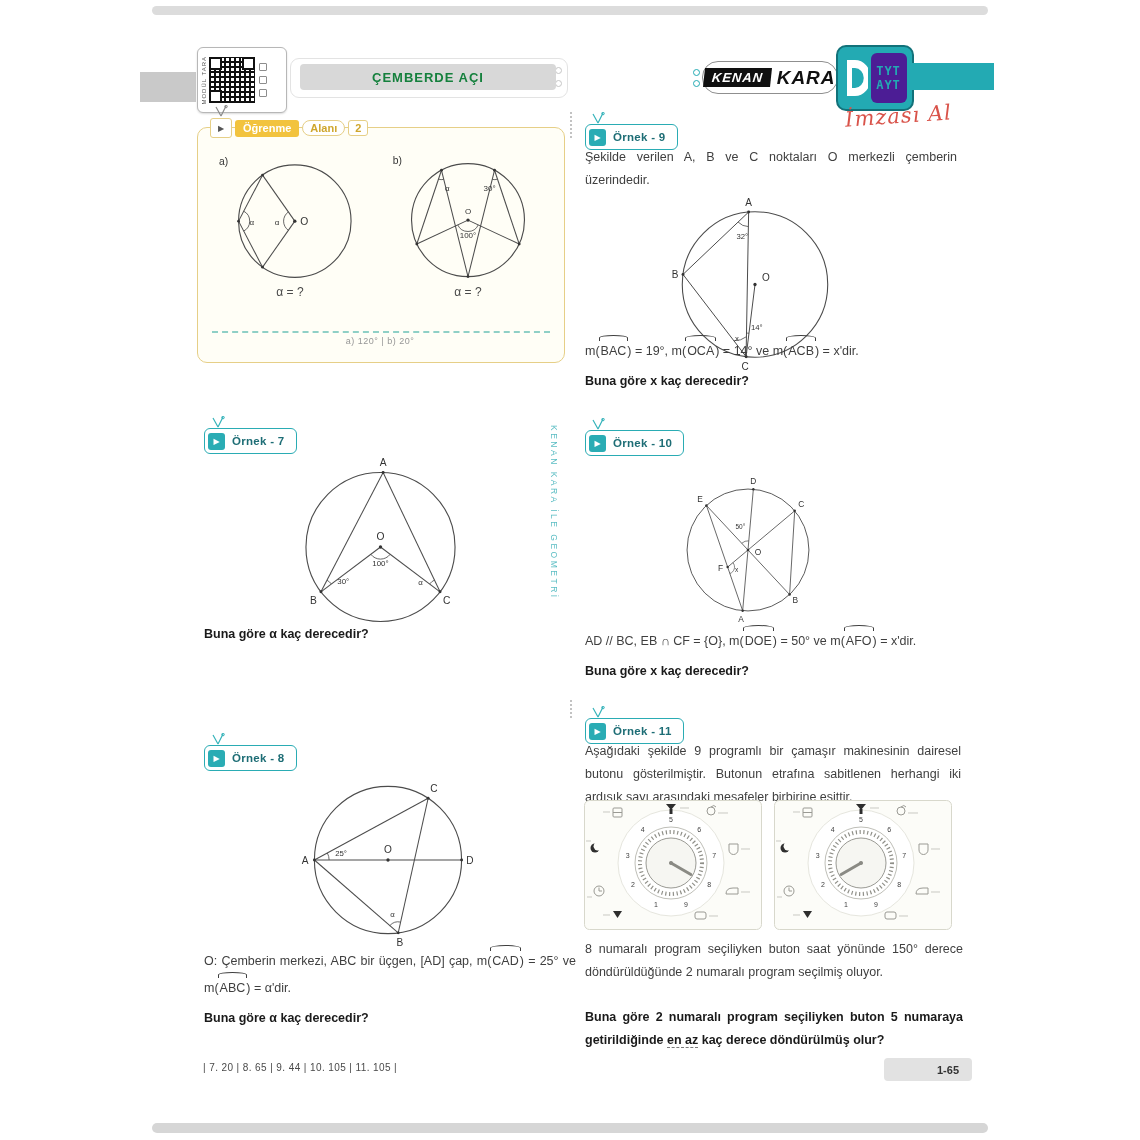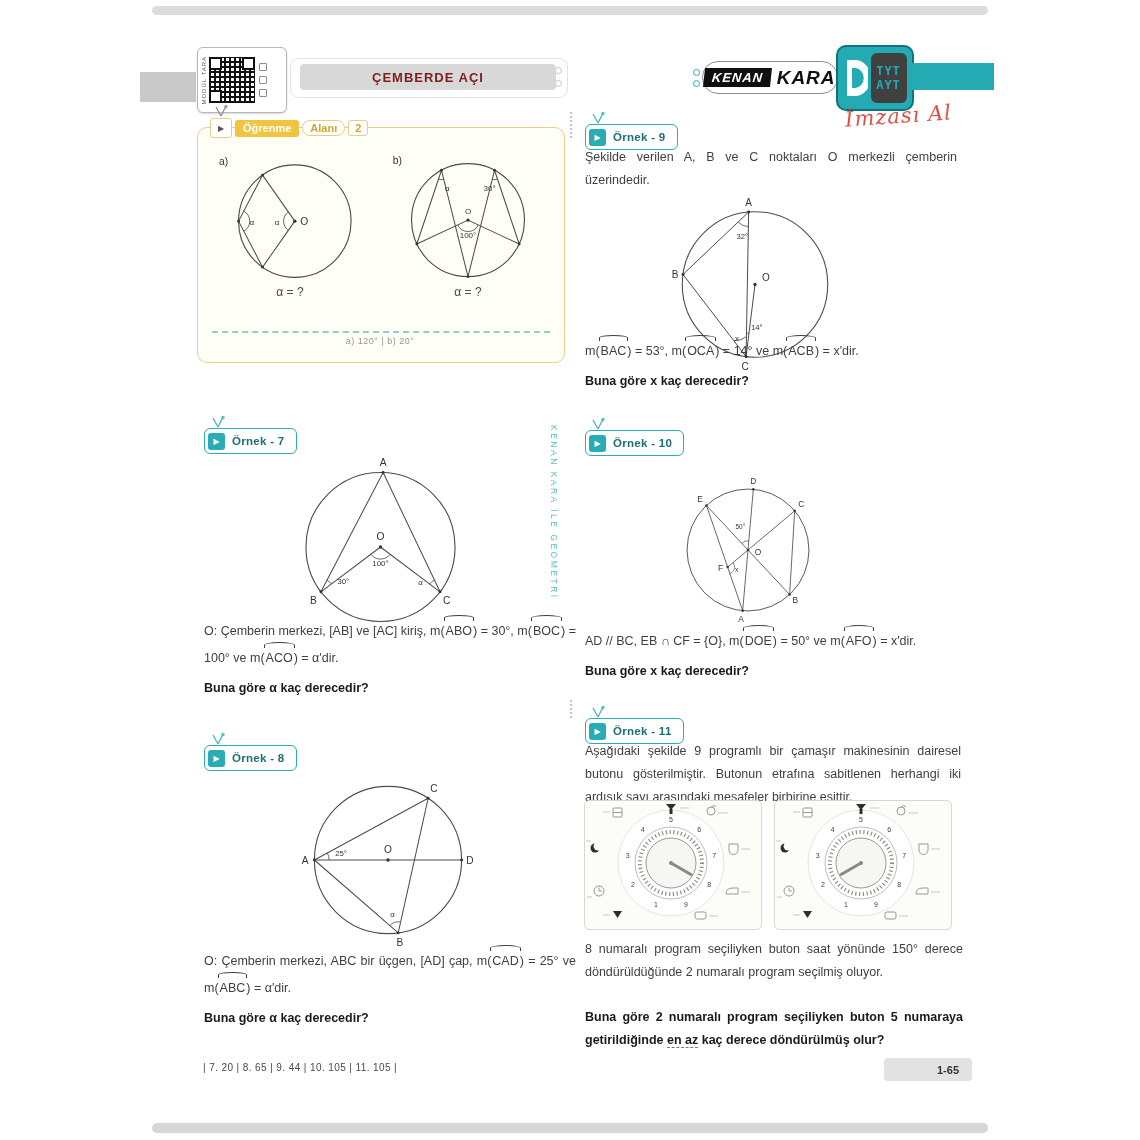--- a/index.html
+++ b/index.html
@@ -24,32 +24,32 @@
   .qr .f{position:absolute;width:9px;height:9px;border:2px solid #111;background:#fff;}
   .qr .f1{left:0;top:0;} .qr .f2{right:0;top:0;} .qr .f3{left:0;bottom:0;}
   .qr-icons{display:flex;flex-direction:column;gap:5px;margin-left:4px;}
   .qr-icons i{display:block;width:6px;height:6px;border:1px solid #8d8d8d;border-radius:1px;}
 
   
   .title-outline{left:290px;top:58px;width:276px;height:38px;border:1px solid #e3e3e3;border-radius:9px;}
   .eyelet{position:absolute;width:5px;height:5px;border:1px solid #c6c6c6;border-radius:50%;right:5px;}
   .title-bar{left:300px;top:64px;width:256px;height:26px;background:#d8d8d8;border-radius:4px;
              display:flex;align-items:center;justify-content:center;}
-  .title-bar span{font-size:13px;font-weight:bold;color:#7f1d1d;letter-spacing:1px;}
+  .title-bar span{font-size:13px;font-weight:bold;color:#15803d;letter-spacing:1px;}
 
   
   .brand-pill{left:702px;top:61px;width:134px;height:31px;background:#fff;border:1.5px solid #8f8f8f;
               border-radius:16px;display:flex;align-items:center;justify-content:center;gap:5px;}
   .brand-first{background:#101010;color:#fff;font-weight:bold;font-style:italic;font-size:13px;
                padding:2px 8px;letter-spacing:1px;transform:skewX(-6deg);}
   .brand-last{color:#101010;font-weight:bold;font-style:italic;font-size:19px;letter-spacing:1px;}
   .pill-dot{position:absolute;width:5px;height:5px;border:1.5px solid #23aab3;border-radius:50%;}
   .logo-box{left:836px;top:45px;width:74px;height:62px;background:#23aab3;border:2px solid #12727a;
             border-radius:10px;display:flex;align-items:center;justify-content:center;gap:3px;}
-  .logo-text{width:36px;height:50px;background:#404040;border-radius:6px;display:flex;flex-direction:column;
+  .logo-text{width:36px;height:50px;background:#4c1d95;border-radius:6px;display:flex;flex-direction:column;
              align-items:center;justify-content:center;gap:2px;}
   .logo-text span{font-family:"DejaVu Sans Mono",monospace;font-weight:bold;font-size:12px;
                   color:#23aab3;letter-spacing:1px;line-height:1;}
   .teal-bar{left:908px;top:63px;width:86px;height:27px;background:#23aab3;}
   .handwriting{left:845px;top:104px;font-family:"DejaVu Serif",serif;font-style:italic;font-size:21px;
                color:#d9534a;transform:rotate(-4deg);letter-spacing:1px;}
 
   
   .learn-box{left:197px;top:127px;width:366px;height:234px;background:#fffef6;
              border:1.5px solid #e6cf87;border-radius:10px;}
@@ -238,21 +238,20 @@
       <circle class="dot" cx="173.9" cy="148.1" r="1.6"></circle>
     <text x="113" y="13">A</text>
     <text x="38" y="161">B</text>
     <text x="181" y="161">C</text>
     <text x="110" y="92">O</text>
     <text x="70" y="140" class="small">30°</text>
     <text x="110" y="120" class="small">100°</text>
     <text x="153" y="141" class="small">α</text>
   </svg>
   <div class="abs txt" style="left:204px;top:618px;width:372px">
-    <p><span>O: Çemberin merkezi, [AB] ve [AC] kiriş, m(</span><span class="hat">ABO</span><span>) = 30°, m(</span><span class="hat">BOC</span><span>) = 100° ve m(</span><span class="hat">ACO</span><span>) = α'dir.</span></p>
     <p class="q">Buna göre α  kaç derecedir?</p>
   </div>
 
   <svg class="abs" style="left:210px;top:733px" width="16" height="12">
     <path d="M3 2 L8 11 M13 1 L8 11" stroke="#35b3ba" stroke-width="1.2" fill="none"></path>
       <circle cx="13" cy="1.5" r="1.3" fill="none" stroke="#35b3ba"></circle>
   </svg>
   <div class="abs badge" style="left:204px;top:745px">
     <span class="play">▶</span>
     <span class="lbl">Örnek - 8</span>
@@ -313,21 +312,21 @@
       <circle class="dot" cx="100.2" cy="179.4" r="1.6"></circle>
     <text x="103" y="14">A</text>
     <text x="22" y="93">B</text>
     <text x="99" y="194">C</text>
     <text x="122" y="96">O</text>
     <text x="96" y="50" class="small">32°</text>
     <text x="112" y="150" class="small">14°</text>
     <text x="90" y="162" class="small">x</text>
   </svg>
   <div class="abs txt" style="left:585px;top:338px;width:372px">
-    <p><span>m(</span><span class="hat">BAC</span><span>) = 53°, m(</span><span class="hat">OCA</span><span>) = 14° ve m(</span><span class="hat">ACB</span><span>) = x'dir.</span></p>
+    <p><span>m(</span><span class="hat">BAC</span><span>) = 19°, m(</span><span class="hat">OCA</span><span>) = 14° ve m(</span><span class="hat">ACB</span><span>) = x'dir.</span></p>
     <p class="q">Buna göre x kaç derecedir?</p>
   </div>
 
   <svg class="abs" style="left:590px;top:418px" width="16" height="12">
     <path d="M3 2 L8 11 M13 1 L8 11" stroke="#35b3ba" stroke-width="1.2" fill="none"></path>
       <circle cx="13" cy="1.5" r="1.3" fill="none" stroke="#35b3ba"></circle>
   </svg>
   <div class="abs badge" style="left:585px;top:430px">
     <span class="play">▶</span>
     <span class="lbl">Örnek - 10</span>

